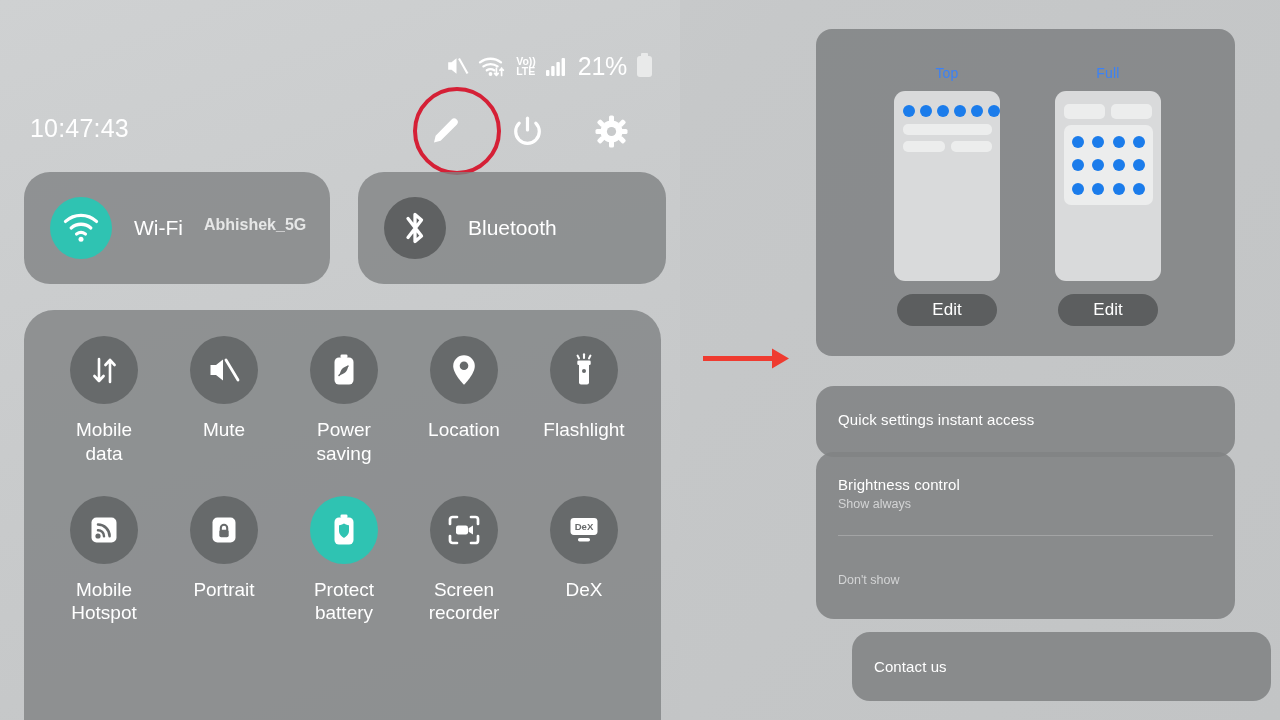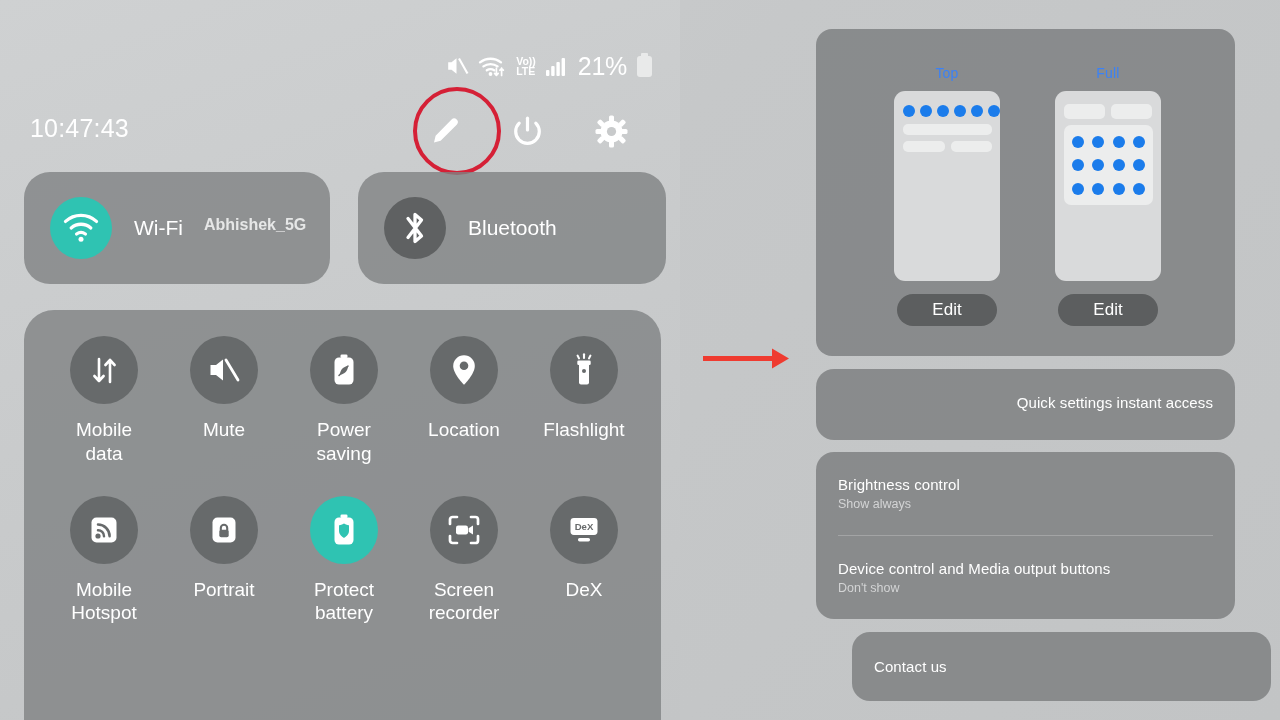--- a/index.html
+++ b/index.html
@@ -176,21 +176,21 @@
     margin-top: 13px;
     width: 100px; height: 32px; border-radius: 16px;
     background: #5c5e5f; color: #ffffff;
     font-size: 17px; border: none;
     display: flex; align-items: center; justify-content: center;
     font-family: "Liberation Sans", sans-serif;
     cursor: pointer;
   }
 
   
-  #instant-card { top: 369px; height: 71px; text-align: right; }
+  #instant-card { top: 386px; height: 71px; }
   #brightness-card { top: 452px; height: 167px; }
   #contact-card { top: 632px; height: 69px; margin-left: 36px; }
 
   .s-row { padding: 0 22px; display: flex; flex-direction: column; justify-content: center; }
   .s-row-title { color: #ffffff; font-size: 15px; letter-spacing: .1px; }
   .s-row-sub { color: #d3d4d5; font-size: 12.5px; margin-top: 4px; }
   #instant-row { height: 67px; }
   #contact-row { height: 69px; }
   #brightness-row { height: 83px; }
   #devicectl-row { height: 83px; }
@@ -484,21 +484,20 @@
     </div>
   </div>
 
   <div class="s-card" id="brightness-card">
     <div class="s-row" id="brightness-row">
       <span class="s-row-title">Brightness control</span>
       <span class="s-row-sub">Show always</span>
     </div>
     <div class="s-divider"></div>
     <div class="s-row" id="devicectl-row">
-      <span class="s-row-title">Device control and Media output buttons</span>
       <span class="s-row-sub">Don't show</span>
     </div>
   </div>
 
   <div class="s-card" id="contact-card">
     <div class="s-row" id="contact-row">
       <span class="s-row-title">Contact us</span>
     </div>
   </div>
 

